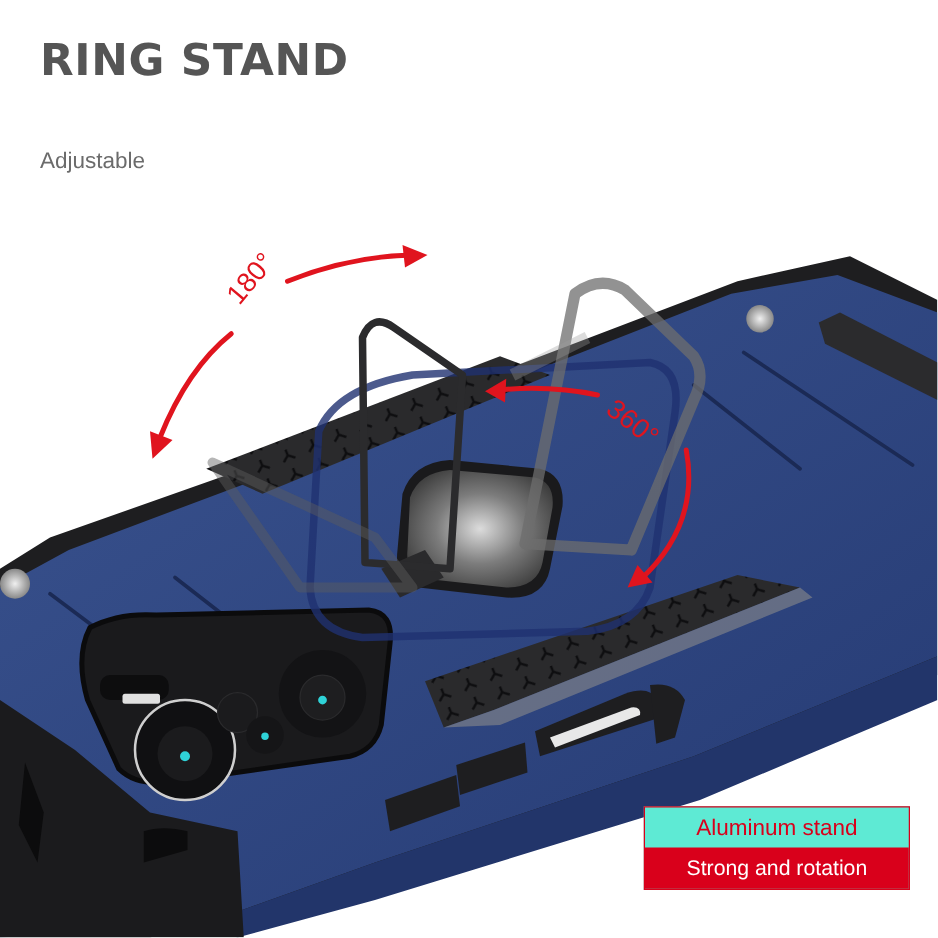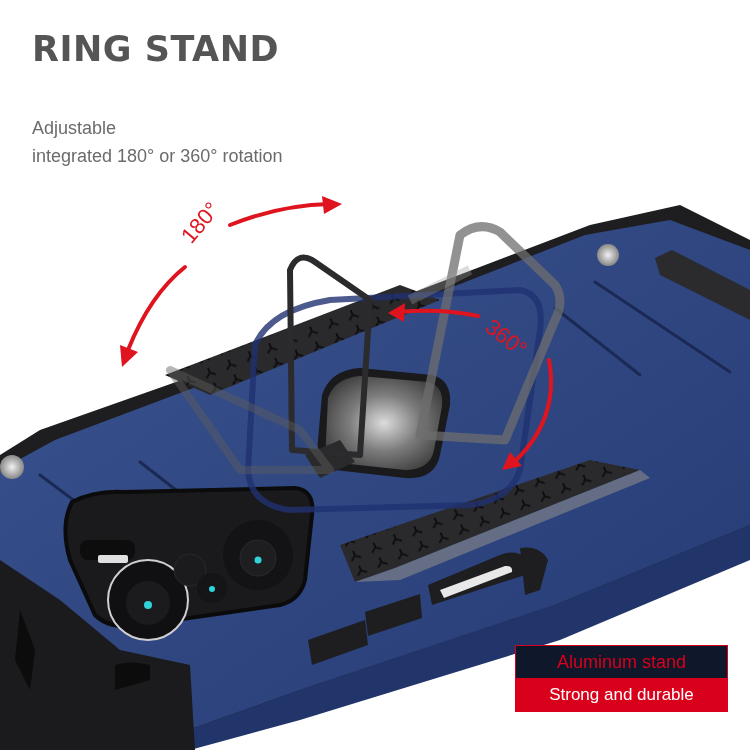--- a/index.html
+++ b/index.html
@@ -14,21 +14,21 @@
     }
     .sub {
       position: absolute; left: 32px; color: #6b6b6b;
       font-family: "Liberation Sans", sans-serif; font-size: 18px; line-height: 28px;
     }
     #sub1 { top: 114px; }
     #sub2 { top: 142px; }
     svg.art { position: absolute; left: 0; top: 0; }
     .badge {
       position: absolute; left: 515px; top: 645px; width: 213px; height: 67px;
-      border: 1px solid #d9001b; box-sizing: border-box; background: #0f172a;
+      border: 1px solid #d9001b; box-sizing: border-box; background: #5eead4;
     }
     .badge-top {
       height: 32px; line-height: 32px; text-align: center; color: #d9001b;
       font-size: 18px; font-family: "Liberation Sans", sans-serif;
     }
     .badge-bottom {
       height: 33px; line-height: 33px; text-align: center; color: #ffffff;
       background: #d9001b; font-size: 17px; font-family: "Liberation Sans", sans-serif;
     }
     .arrow-label {
@@ -140,23 +140,22 @@
       <polygon points="388,313 405,303 404,322"></polygon>
       <polygon points="502,470 510,452 522,466"></polygon>
     </g>
   </svg>
 
   <h1 class="headline">
     <span>RING STAND</span><br>
   </h1>
 
   <div class="sub" id="sub1">Adjustable</div>
-  <div class="sub" id="sub2">integrated 180° or 360° rotation</div>
 
   <div class="arrow-label" id="label180">180°</div>
   <div class="arrow-label" id="label360">360°</div>
 
   <div class="badge">
     <div class="badge-top">Aluminum stand</div>
-    <div class="badge-bottom">Strong and durable</div>
+    <div class="badge-bottom">Strong and rotation</div>
   </div>
 
 </div>
 
 </body></html>

